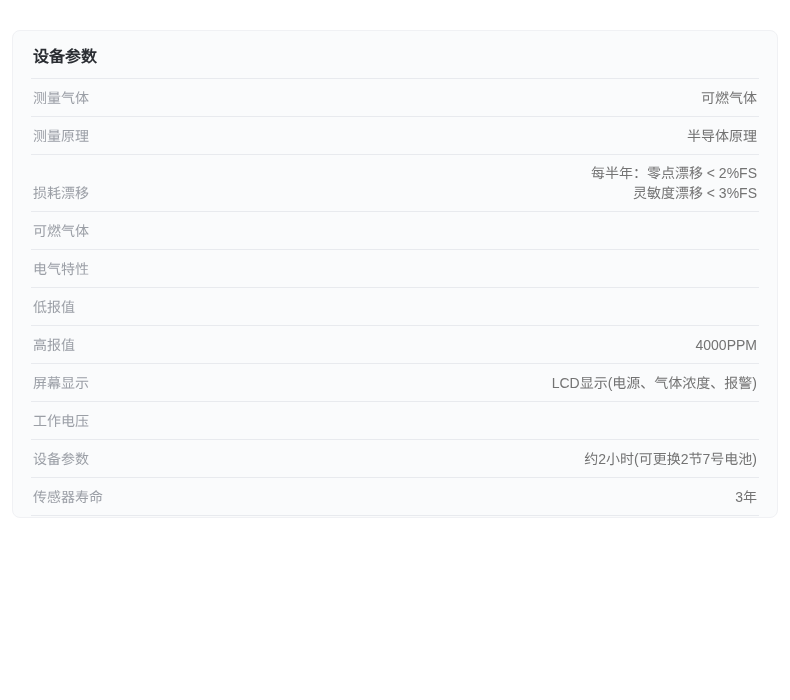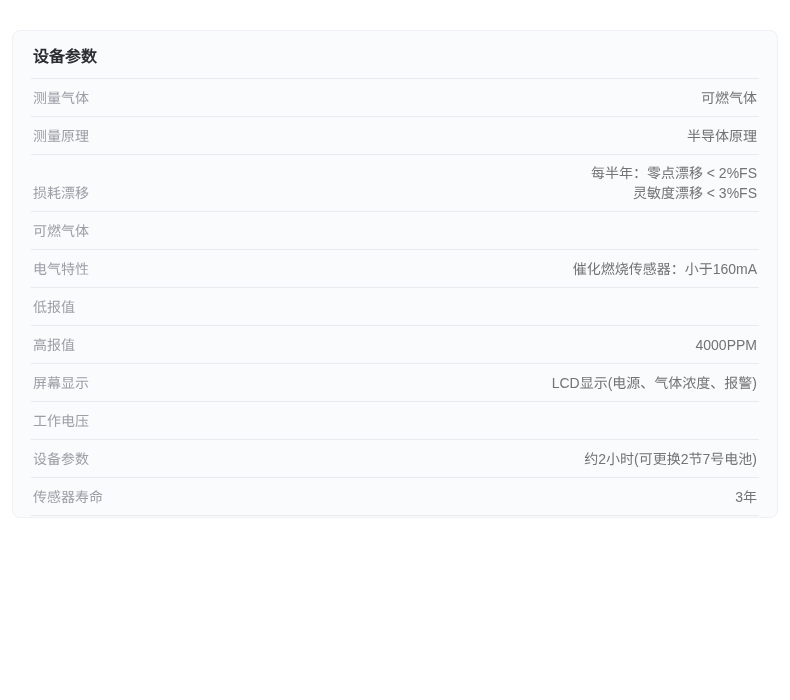--- a/index.html
+++ b/index.html
@@ -85,21 +85,20 @@
     <div class="param-value">每半年：零点漂移 &lt; 2%FS
 灵敏度漂移 &lt; 3%FS</div>
   </div>
 
   <div class="param-row">
     <div class="param-label">可燃气体</div>
   </div>
 
   <div class="param-row">
     <div class="param-label">电气特性</div>
-    <div class="param-value">催化燃烧传感器：小于160mA</div>
   </div>
 
   <div class="param-row">
     <div class="param-label">低报值</div>
   </div>
 
   <div class="param-row">
     <div class="param-label">高报值</div>
     <div class="param-value">4000PPM</div>
   </div>

